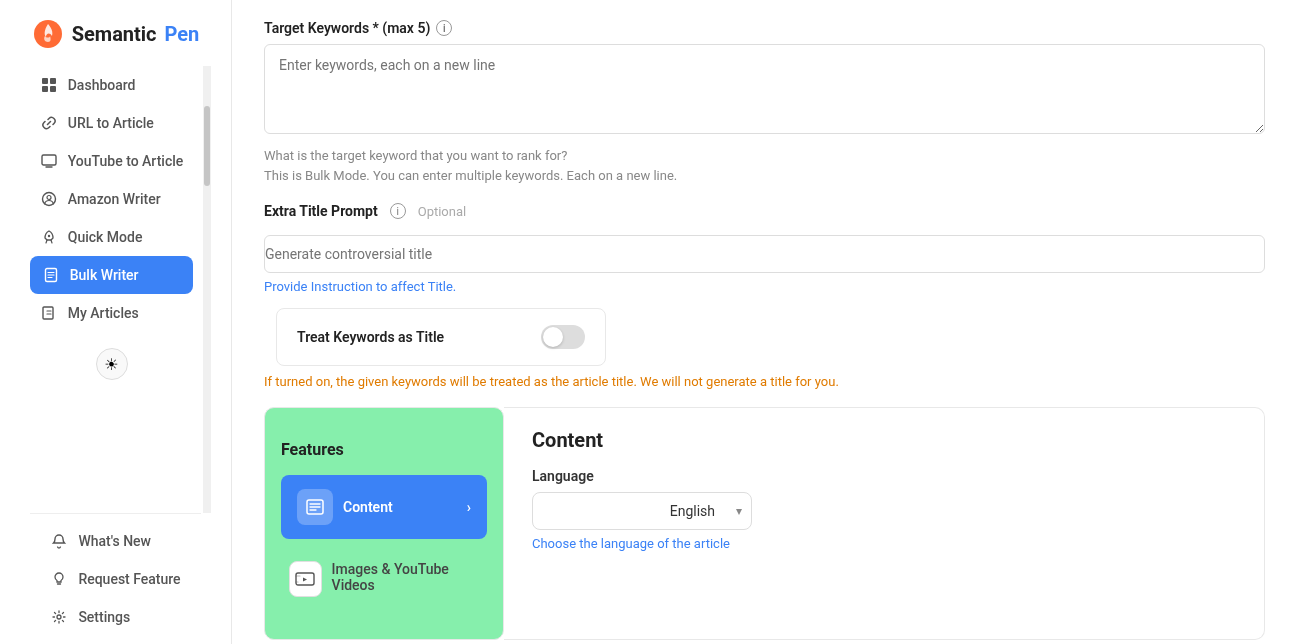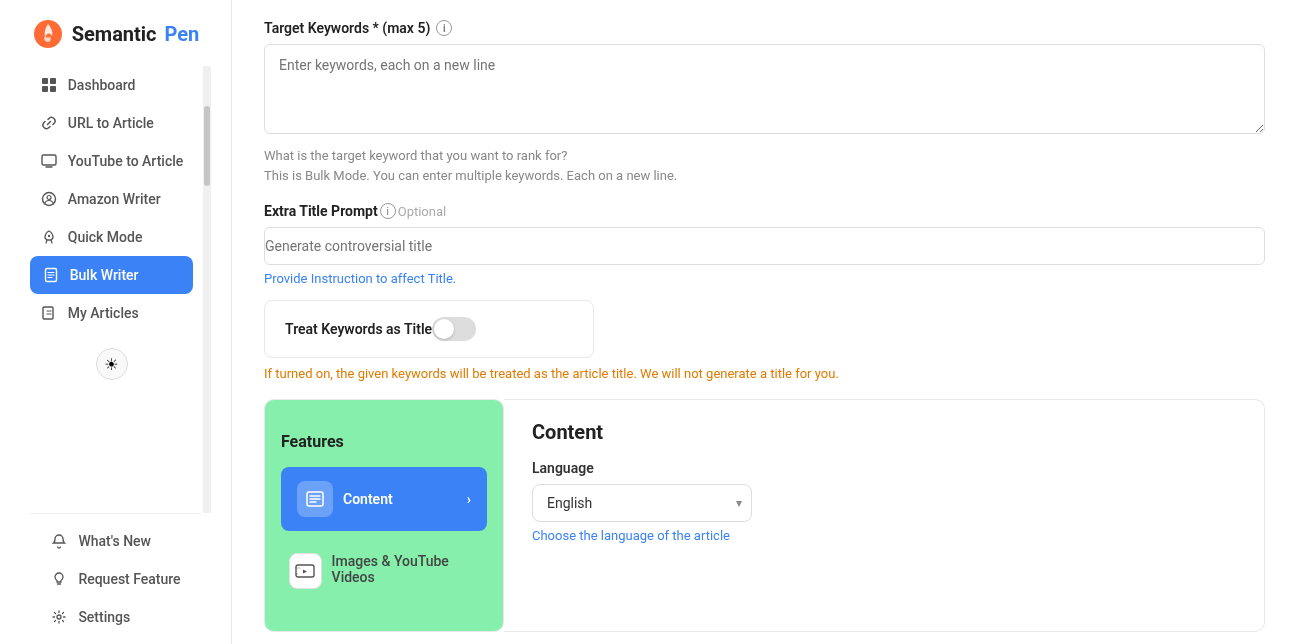--- a/index.html
+++ b/index.html
@@ -141,22 +141,22 @@
     .helper-text {
       font-size: 13px;
       color: #888;
       margin-top: 8px;
       line-height: 1.5;
     }
 
     .extra-title-row {
       display: flex;
       align-items: center;
-      gap: 2px;
-      margin: 18px 0 8px;
+      gap: 12px;
+      margin: 18px 0 16px;
     }
     .extra-title-label {
       font-size: 14px;
       font-weight: 700;
       color: #222;
     }
     .optional-badge {
       font-size: 13px;
       color: #aaa;
     }
@@ -178,21 +178,22 @@
       margin-top: 6px;
     }
 
     
     .treat-keywords-card {
       border: 1px solid #e8e8e8;
       border-radius: 8px;
       padding: 16px 20px;
       display: flex;
       align-items: center;
-      margin: 14px 0 8px;
+      justify-content: space-between;
+      margin: 14px 12px 8px;
       max-width: 330px;
     }
     .treat-keywords-label {
       font-size: 14px;
       font-weight: 600;
       color: #222;
     }
 
     
     .toggle-switch {
@@ -322,20 +323,21 @@
       border: 1px solid #ddd;
       border-radius: 8px;
       padding: 10px 36px 10px 14px;
       font-size: 14px;
       color: #333;
       background: #fff;
       appearance: none;
       cursor: pointer;
       outline: none;
       font-family: inherit;
+      text-align: right;
     }
     .select-chevron {
       position: absolute;
       right: 10px;
       top: 50%;
       transform: translateY(-50%);
       color: #888;
       pointer-events: none;
       font-size: 12px;
     }

